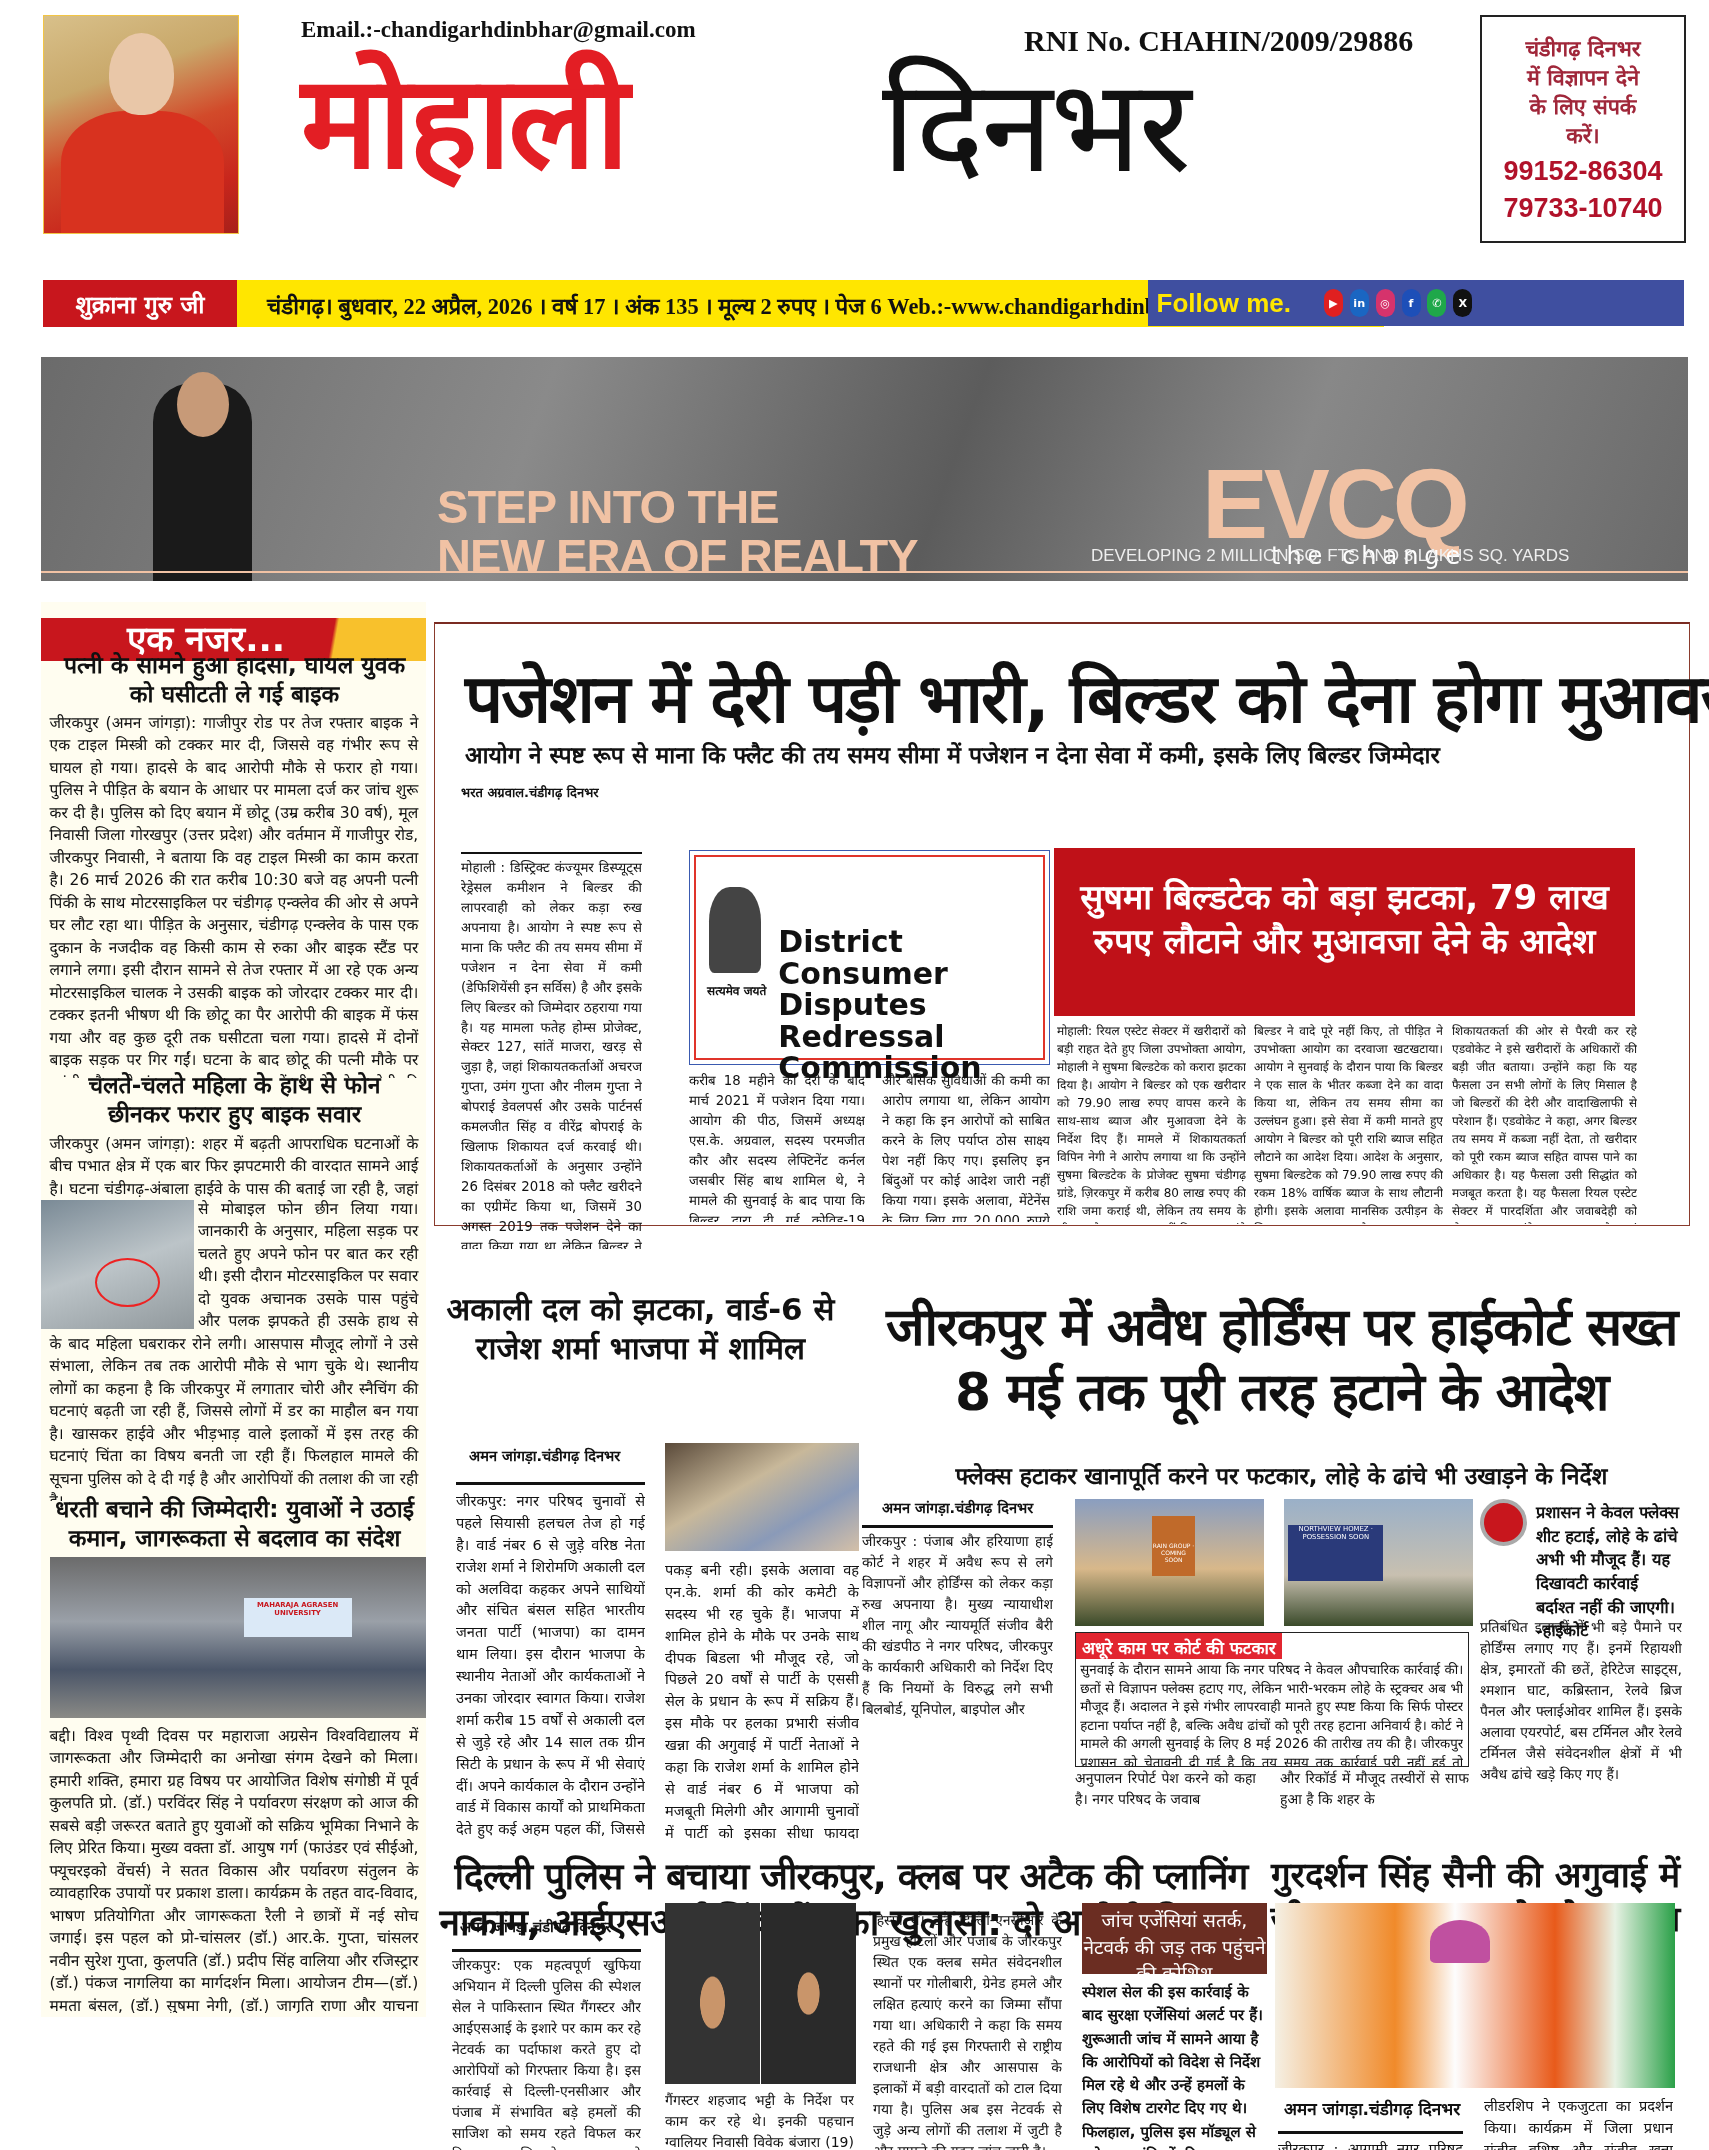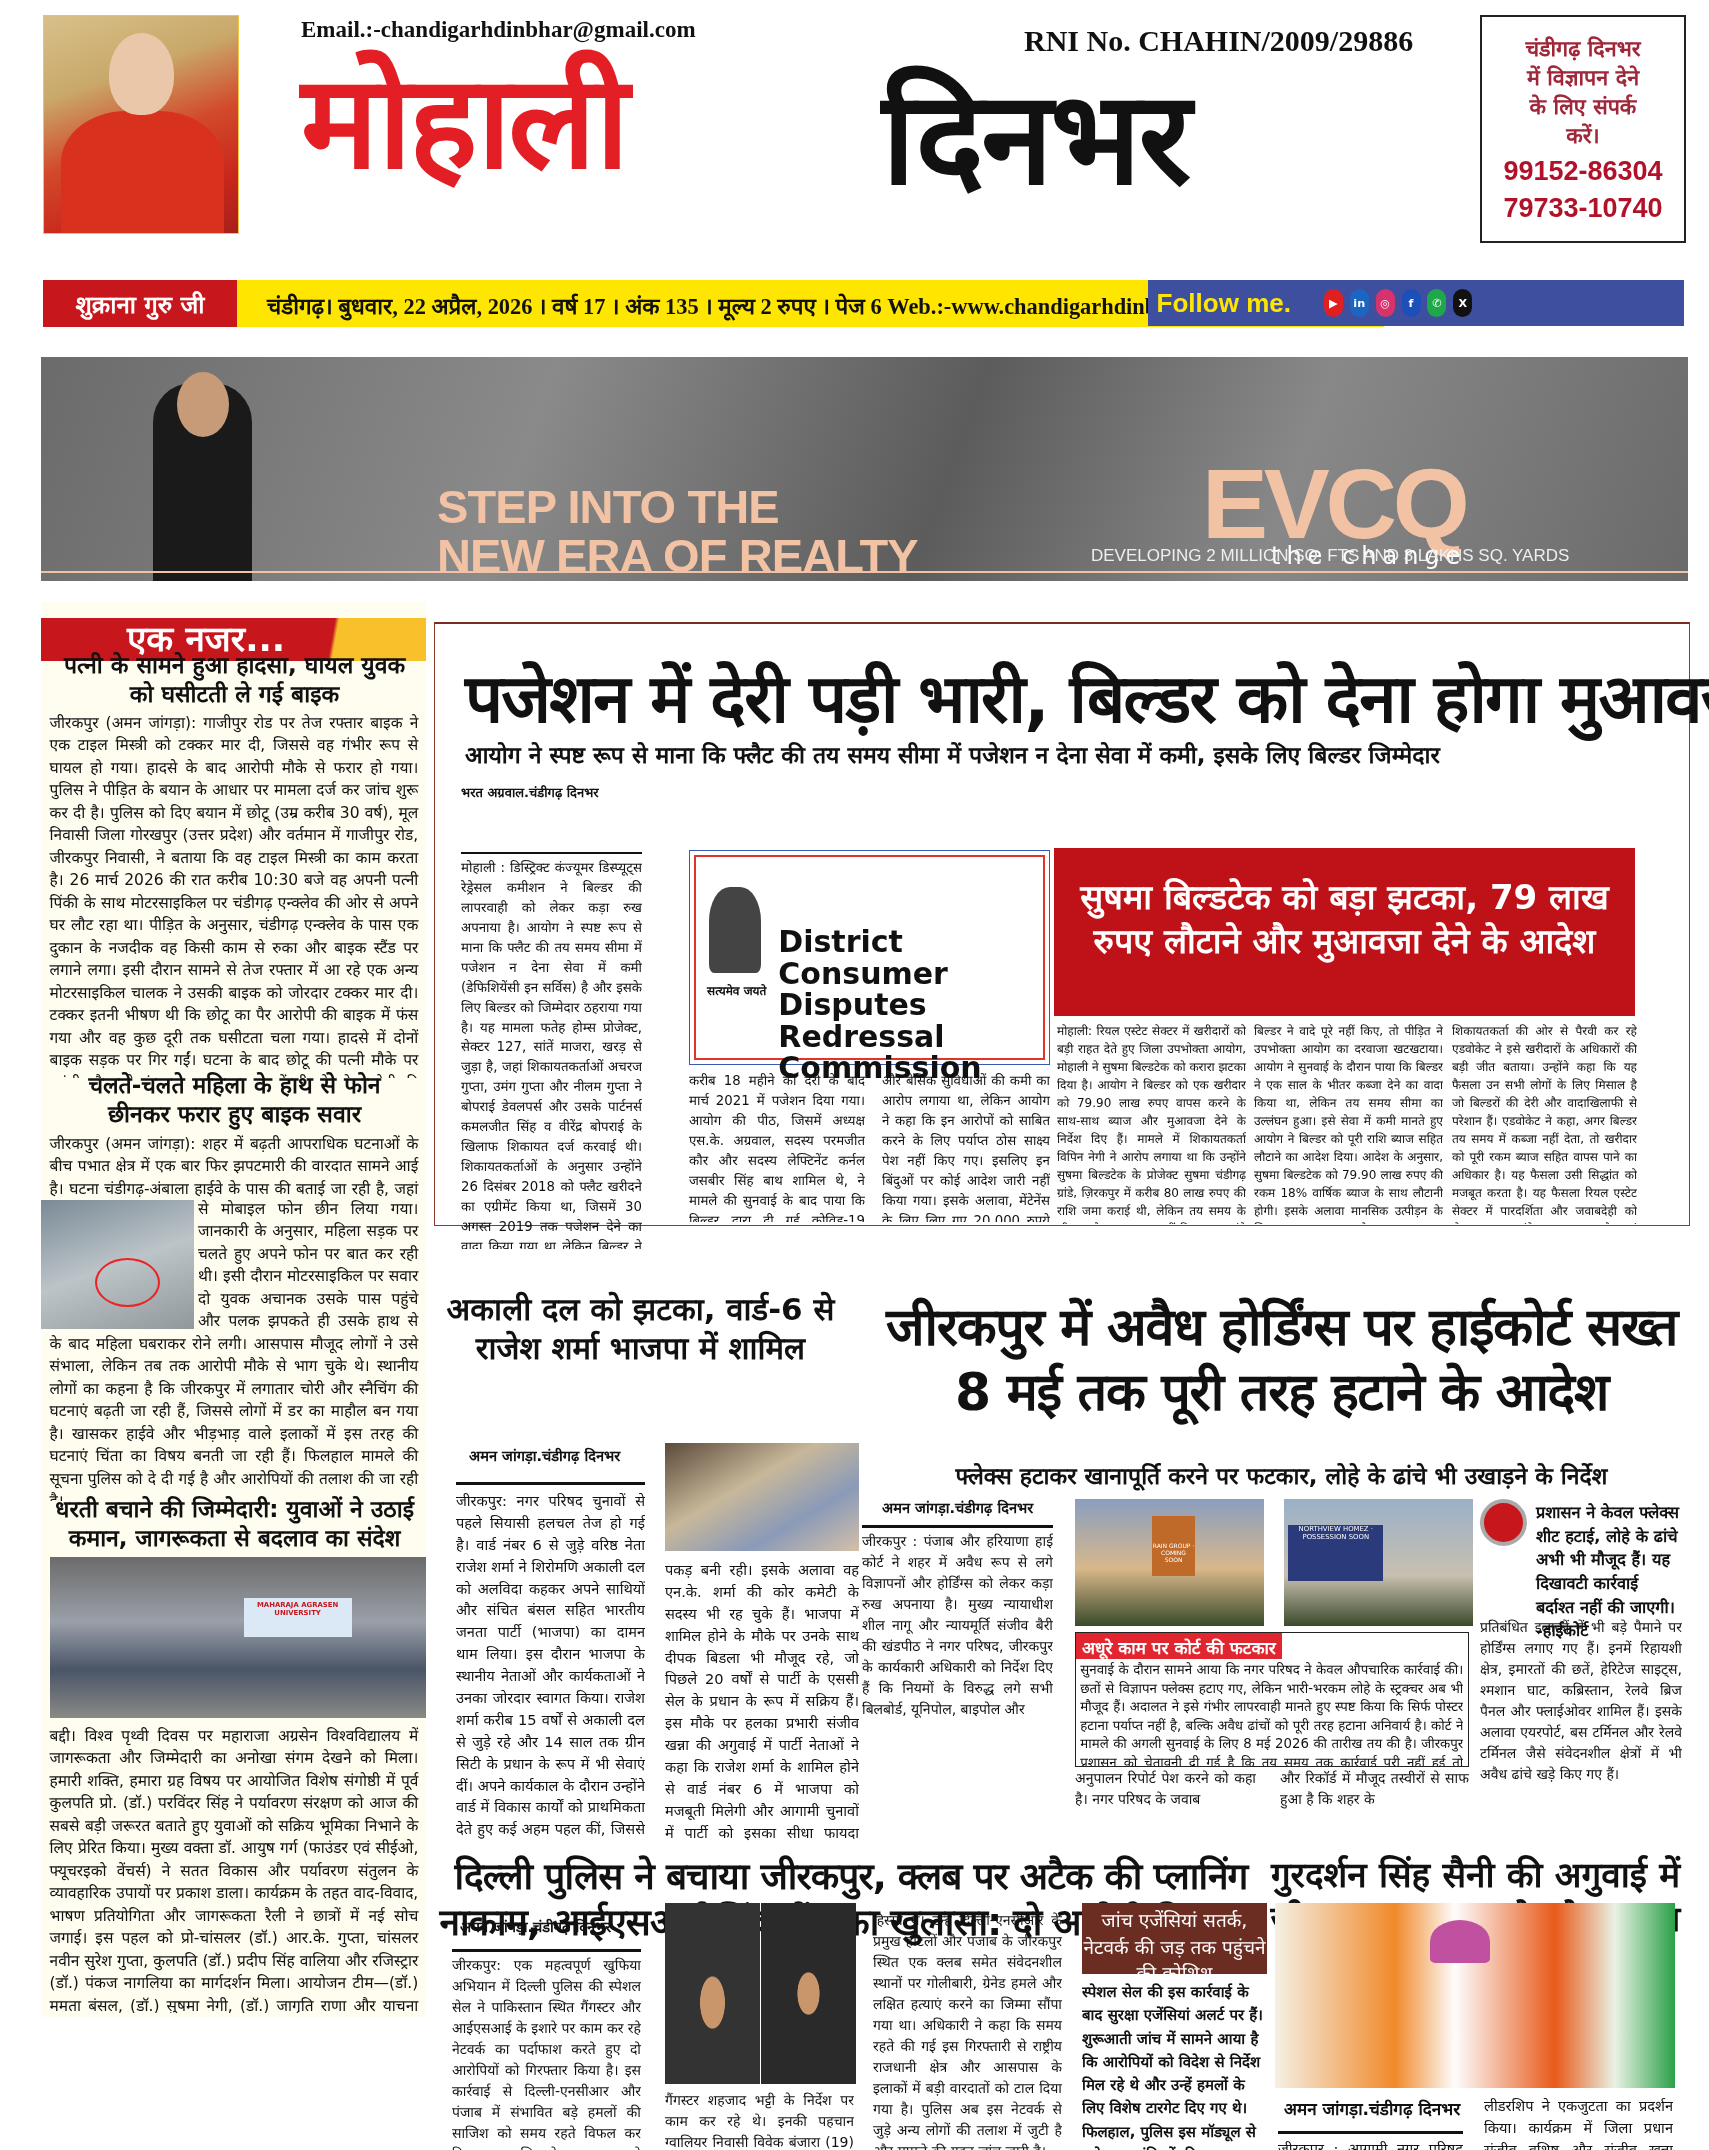--- a/index.html
+++ b/index.html
@@ -8,21 +8,21 @@
 .abs{position:absolute}
 .serif{font-family:"Liberation Serif","DejaVu Serif",serif}
 .cond{font-family:"Liberation Sans","DejaVu Sans",sans-serif}
 
 #guru-photo{left:43px;top:15px;width:196px;height:219px;background:linear-gradient(160deg,#d8c08a 0%,#c9a86a 30%,#d24a2a 55%,#c8261c 80%,#a8201a 100%);border:1.7px solid #f2c545;overflow:hidden}
 #guru-photo .face{position:absolute;left:65px;top:17px;width:65px;height:82px;border-radius:50% 50% 45% 45%;background:#e9c7a8}
 #guru-photo .robe{position:absolute;left:17px;top:95px;width:163px;height:129px;border-radius:40% 40% 0 0;background:#d8321f}
 #email{left:301px;top:17px;font-size:23px;font-weight:bold}
 #rni{left:1024px;top:24px;font-size:30px;font-weight:bold}
 #masthead-red{left:301px;top:58px;font-size:129px;font-weight:900;color:#e31e24;letter-spacing:-2.6px;line-height:1}
-#masthead-black{left:882px;top:74px;font-size:129px;font-weight:700;color:#111;letter-spacing:-2.6px;line-height:1}
+#masthead-black{left:882px;top:62px;font-size:129px;font-weight:400;color:#111;letter-spacing:-2.6px;line-height:1}
 #ad-box{left:1480px;top:15px;width:206px;height:228px;border:2.2px solid #222;text-align:center;padding-top:17px}
 #ad-box .t{color:#a0273a;font-size:21.5px;font-weight:bold;line-height:1.35}
 #ad-box .p{color:#b1122a;font-size:27px;font-weight:900;line-height:1.15;margin-top:6px}
 #dateline{left:43px;top:280px;width:1341px;height:47px;background:#ffe600}
 #shukrana{position:absolute;left:0;top:0;width:194px;height:47px;background:#c8161d;color:#fff;font-size:24px;font-weight:bold;display:flex;align-items:center;justify-content:center}
 #dateline-text{position:absolute;left:224px;top:9.5px;font-size:22.4px;font-weight:bold;white-space:nowrap}
 #follow{position:absolute;left:1105px;top:0;width:536px;height:46px;background:#3f4fa0;display:flex;align-items:center;padding-left:8.6px;gap:6.9px}
 #follow .lbl{color:#ffe600;font-size:26px;font-weight:bold;margin-right:26px}
 .soc{width:19px;height:27.5px;border-radius:9.5px;display:flex;align-items:center;justify-content:center;color:#fff;font-size:11.2px;font-weight:bold}
 

